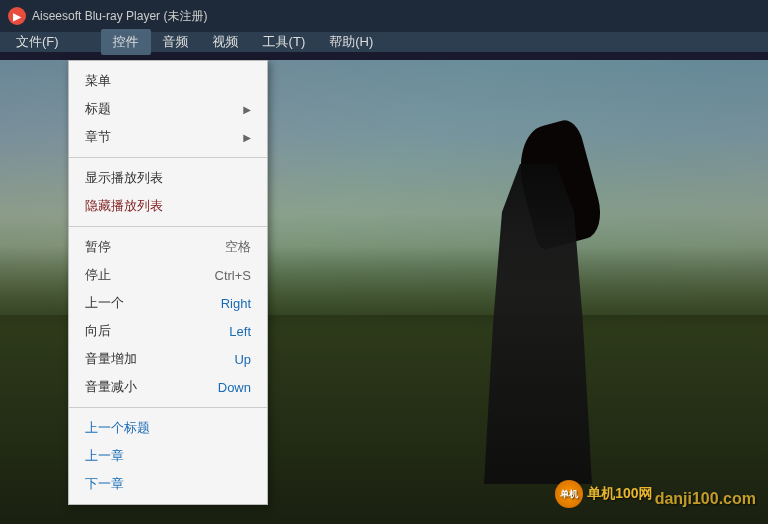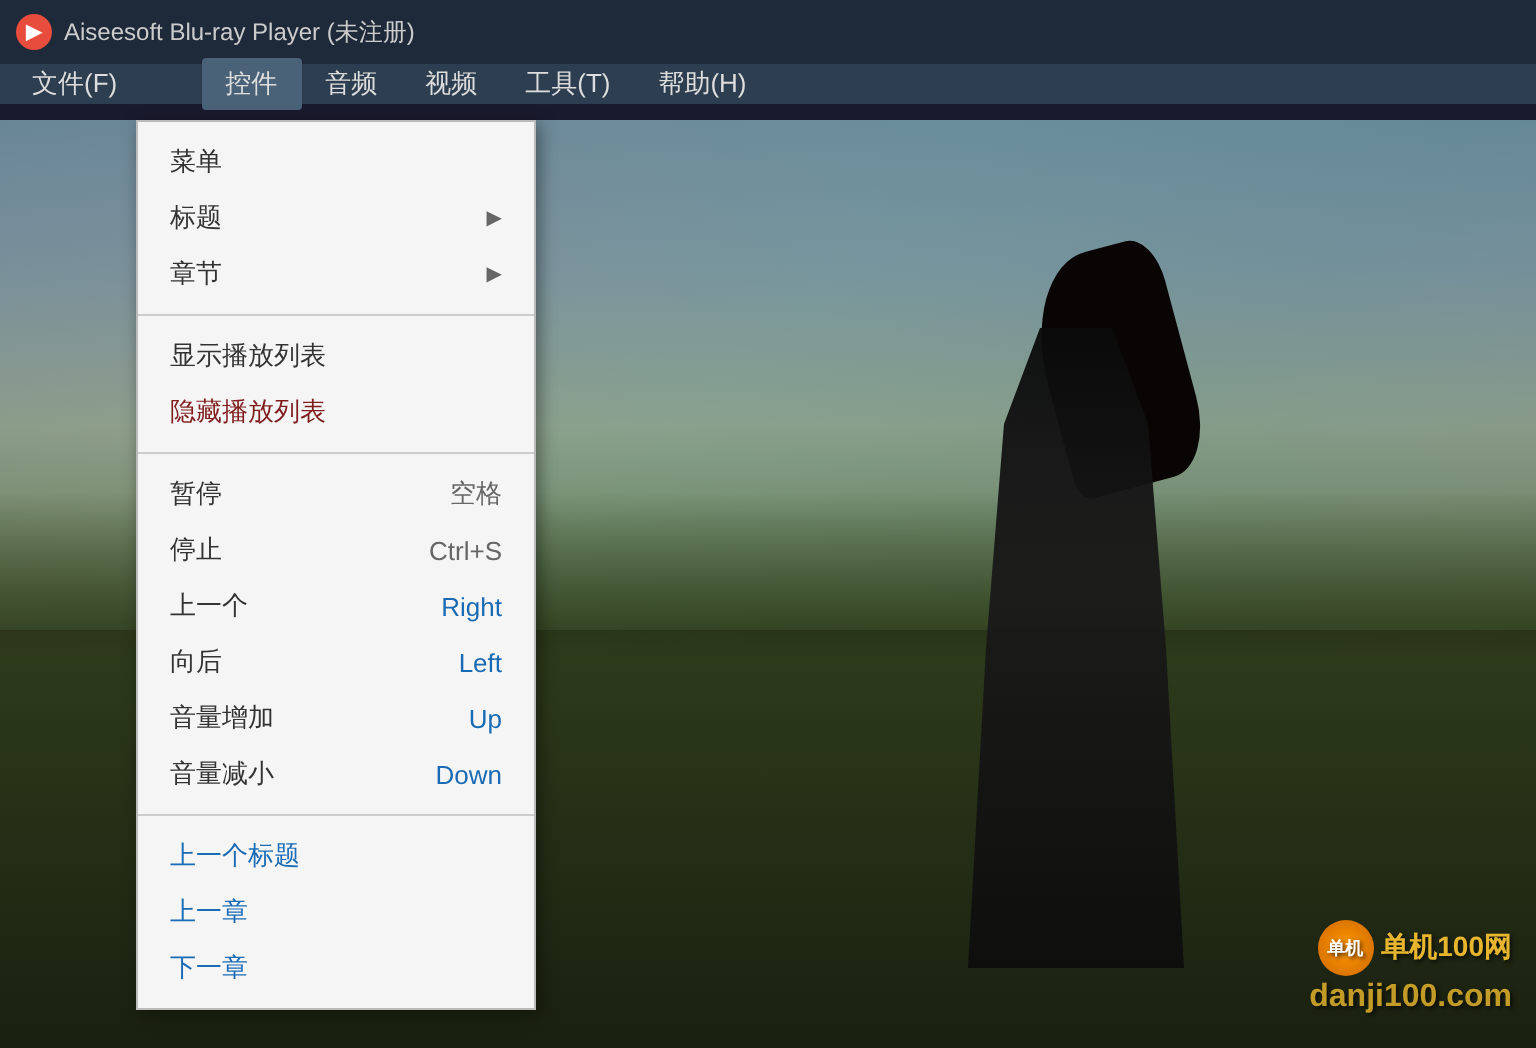--- a/index.html
+++ b/index.html
@@ -132,21 +132,20 @@
     
     .watermark {
       position: absolute;
       bottom: 16px;
       right: 12px;
       color: rgba(255,180,0,0.85);
       font-size: 13px;
       font-weight: bold;
       text-shadow: 1px 1px 2px rgba(0,0,0,0.7);
       display: flex;
-      flex-direction: column;
       align-items: flex-end;
       gap: 2px;
       z-index: 10;
     }
     .watermark-logo {
       display: flex;
       align-items: center;
       gap: 4px;
     }
     .watermark-circle {

